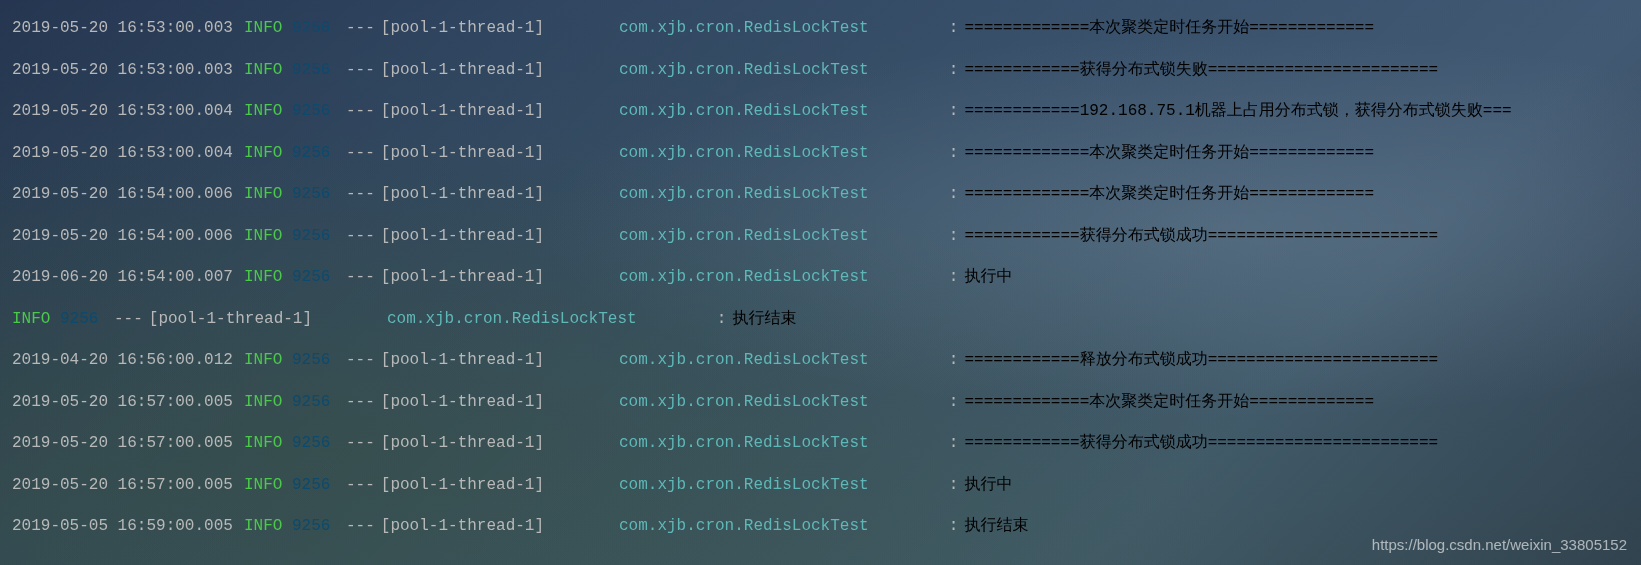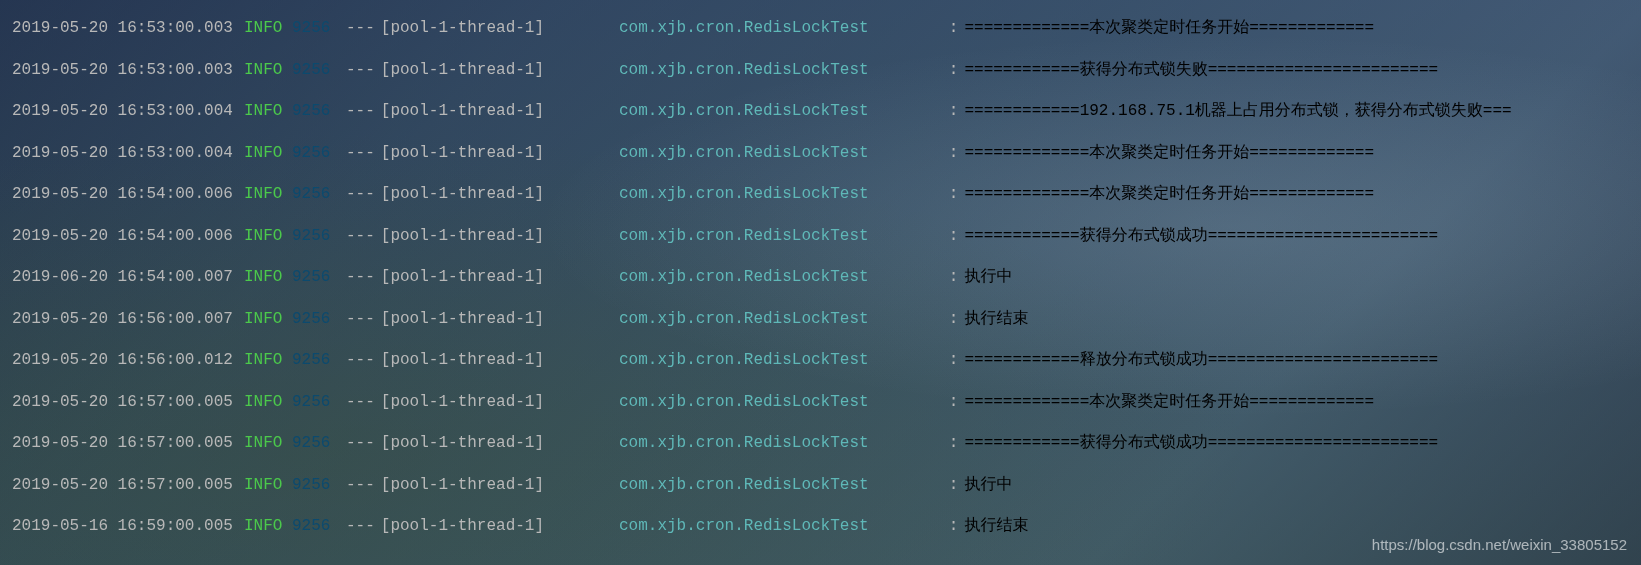--- a/index.html
+++ b/index.html
@@ -90,21 +90,21 @@
 <body>
 
 <div class="log-container">
 <div class="log-line"><span class="timestamp">2019-05-20 16:53:00.003</span><span class="level">INFO</span><span class="pid">9256</span><span class="separator">---</span><span class="thread">[pool-1-thread-1]</span><span class="logger">com.xjb.cron.RedisLockTest</span><span class="colon">:</span><span class="message">=============本次聚类定时任务开始=============</span></div>
     <div class="log-line"><span class="timestamp">2019-05-20 16:53:00.003</span><span class="level">INFO</span><span class="pid">9256</span><span class="separator">---</span><span class="thread">[pool-1-thread-1]</span><span class="logger">com.xjb.cron.RedisLockTest</span><span class="colon">:</span><span class="message">============获得分布式锁失败========================</span></div>
     <div class="log-line"><span class="timestamp">2019-05-20 16:53:00.004</span><span class="level">INFO</span><span class="pid">9256</span><span class="separator">---</span><span class="thread">[pool-1-thread-1]</span><span class="logger">com.xjb.cron.RedisLockTest</span><span class="colon">:</span><span class="message">============192.168.75.1机器上占用分布式锁，获得分布式锁失败===</span></div>
     <div class="log-line"><span class="timestamp">2019-05-20 16:53:00.004</span><span class="level">INFO</span><span class="pid">9256</span><span class="separator">---</span><span class="thread">[pool-1-thread-1]</span><span class="logger">com.xjb.cron.RedisLockTest</span><span class="colon">:</span><span class="message">=============本次聚类定时任务开始=============</span></div>
     <div class="log-line"><span class="timestamp">2019-05-20 16:54:00.006</span><span class="level">INFO</span><span class="pid">9256</span><span class="separator">---</span><span class="thread">[pool-1-thread-1]</span><span class="logger">com.xjb.cron.RedisLockTest</span><span class="colon">:</span><span class="message">=============本次聚类定时任务开始=============</span></div>
     <div class="log-line"><span class="timestamp">2019-05-20 16:54:00.006</span><span class="level">INFO</span><span class="pid">9256</span><span class="separator">---</span><span class="thread">[pool-1-thread-1]</span><span class="logger">com.xjb.cron.RedisLockTest</span><span class="colon">:</span><span class="message">============获得分布式锁成功========================</span></div>
     <div class="log-line"><span class="timestamp">2019-06-20 16:54:00.007</span><span class="level">INFO</span><span class="pid">9256</span><span class="separator">---</span><span class="thread">[pool-1-thread-1]</span><span class="logger">com.xjb.cron.RedisLockTest</span><span class="colon">:</span><span class="message">执行中</span></div>
-    <div class="log-line"><span class="timestamp">2019-05-20 16:56:00.007</span><span class="level">INFO</span><span class="pid">9256</span><span class="separator">---</span><span class="thread">[pool-1-thread-1]</span><span class="logger">com.xjb.cron.RedisLockTest</span><span class="colon">:</span><span class="message">执行结束</span></div>
-    <div class="log-line"><span class="timestamp">2019-05-20 16:56:00.012</span><span class="level">INFO</span><span class="pid">9256</span><span class="separator">---</span><span class="thread">[pool-1-thread-1]</span><span class="logger">com.xjb.cron.RedisLockTest</span><span class="colon">:</span><span class="message">============释放分布式锁成功========================</span></div>
+    <div class="log-line"><span class="level">INFO</span><span class="pid">9256</span><span class="separator">---</span><span class="thread">[pool-1-thread-1]</span><span class="logger">com.xjb.cron.RedisLockTest</span><span class="colon">:</span><span class="message">执行结束</span></div>
+    <div class="log-line"><span class="timestamp">2019-04-20 16:56:00.012</span><span class="level">INFO</span><span class="pid">9256</span><span class="separator">---</span><span class="thread">[pool-1-thread-1]</span><span class="logger">com.xjb.cron.RedisLockTest</span><span class="colon">:</span><span class="message">============释放分布式锁成功========================</span></div>
     <div class="log-line"><span class="timestamp">2019-05-20 16:57:00.005</span><span class="level">INFO</span><span class="pid">9256</span><span class="separator">---</span><span class="thread">[pool-1-thread-1]</span><span class="logger">com.xjb.cron.RedisLockTest</span><span class="colon">:</span><span class="message">=============本次聚类定时任务开始=============</span></div>
     <div class="log-line"><span class="timestamp">2019-05-20 16:57:00.005</span><span class="level">INFO</span><span class="pid">9256</span><span class="separator">---</span><span class="thread">[pool-1-thread-1]</span><span class="logger">com.xjb.cron.RedisLockTest</span><span class="colon">:</span><span class="message">============获得分布式锁成功========================</span></div>
     <div class="log-line"><span class="timestamp">2019-05-20 16:57:00.005</span><span class="level">INFO</span><span class="pid">9256</span><span class="separator">---</span><span class="thread">[pool-1-thread-1]</span><span class="logger">com.xjb.cron.RedisLockTest</span><span class="colon">:</span><span class="message">执行中</span></div>
-    <div class="log-line"><span class="timestamp">2019-05-16 16:59:00.005</span><span class="level">INFO</span><span class="pid">9256</span><span class="separator">---</span><span class="thread">[pool-1-thread-1]</span><span class="logger">com.xjb.cron.RedisLockTest</span><span class="colon">:</span><span class="message">执行结束</span></div>
+    <div class="log-line"><span class="timestamp">2019-05-05 16:59:00.005</span><span class="level">INFO</span><span class="pid">9256</span><span class="separator">---</span><span class="thread">[pool-1-thread-1]</span><span class="logger">com.xjb.cron.RedisLockTest</span><span class="colon">:</span><span class="message">执行结束</span></div>
   </div>
 
 <div class="watermark">https://blog.csdn.net/weixin_33805152</div>
 
 </body></html>

